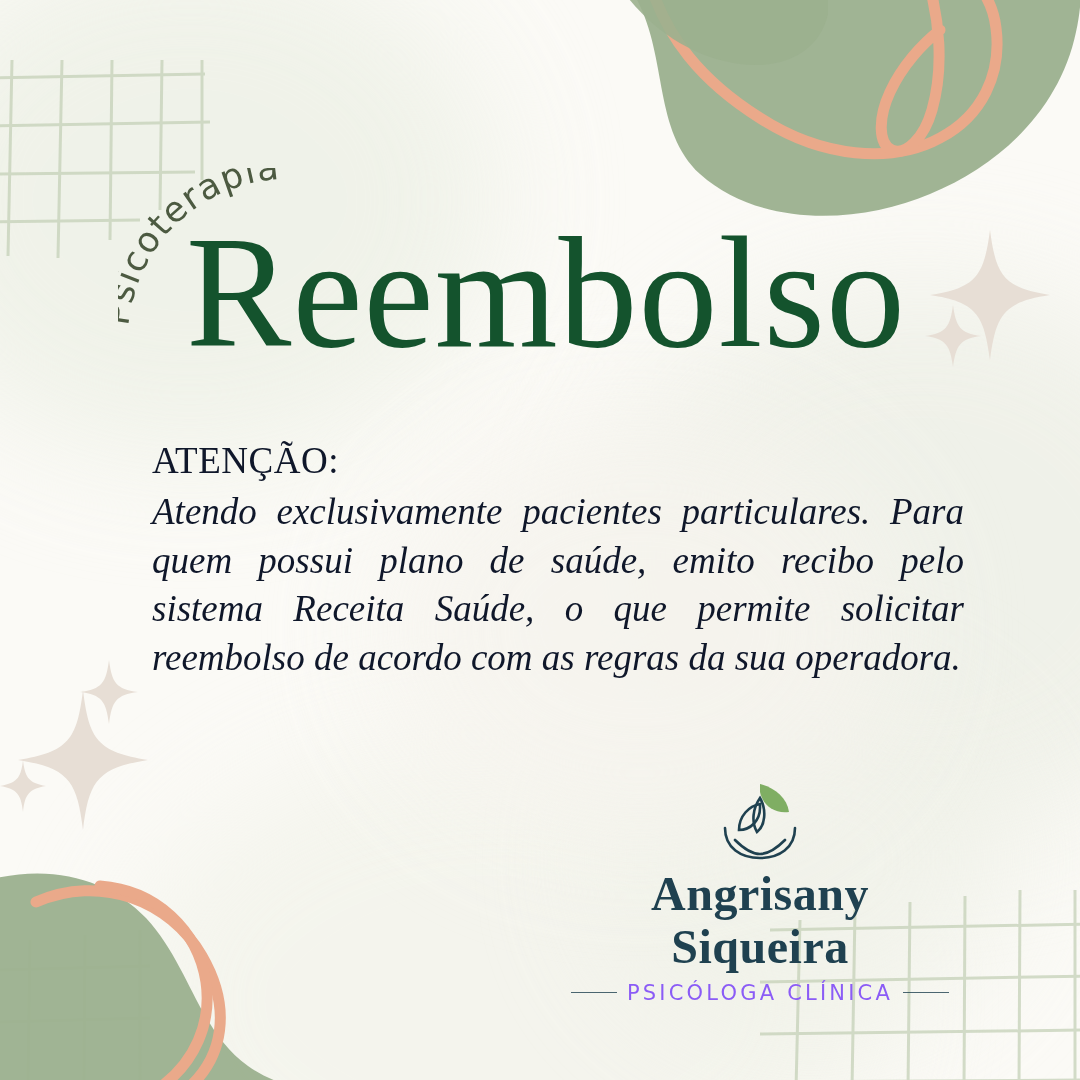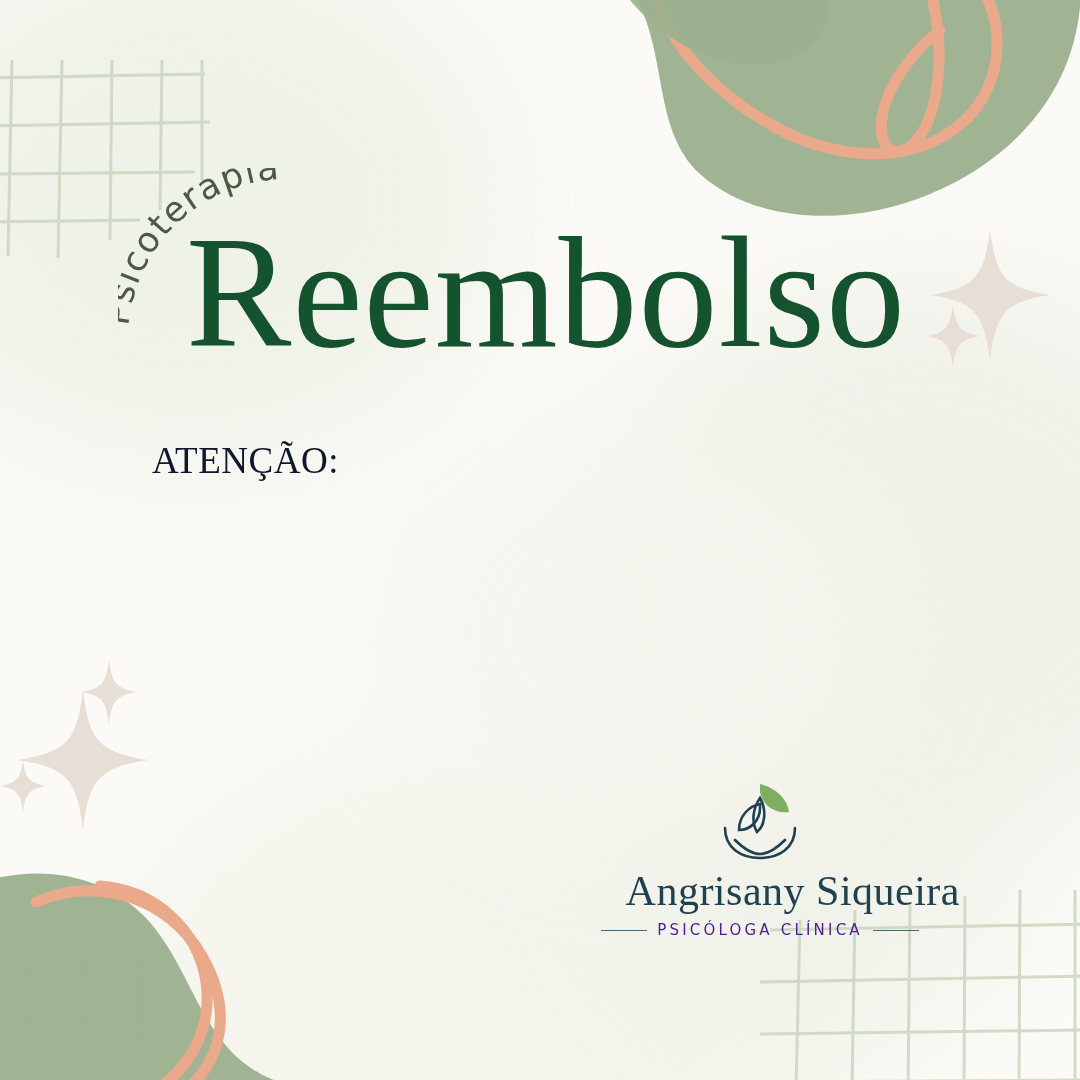--- a/index.html
+++ b/index.html
@@ -91,40 +91,39 @@
     position: absolute;
     left: 560px;
     top: 778px;
     width: 400px;
     text-align: center;
     color: #1f4150;
   }
   .logo-mark { display: block; margin: 0 auto 4px; }
   .logo-name {
     font-family: "Liberation Serif", serif;
-    font-size: 42px;
-    font-weight: 400;
+    font-size: 48px;
+    font-weight: 700;
     letter-spacing: .5px;
     color: #1f4150;
     line-height: 1.1;
-    text-align: right;
   }
   .logo-sub-wrap {
     display: flex;
     align-items: center;
     justify-content: center;
     gap: 10px;
     margin-top: 7px;
   }
   .logo-rule { height: 1px; width: 46px; background: #1f4150; opacity: .8; }
   .logo-sub {
     font-family: "DejaVu Sans", sans-serif;
-    font-size: 15px;
+    font-size: 21px;
     letter-spacing: 3.2px;
-    color: #4c1d95;
+    color: #8b5cf6;
   }
 </style>
 </head>
 <body>
 
 <div id="poster">
 
   <div class="wash wash-a"></div>
   <div class="wash wash-b"></div>
   <div class="wash wash-c"></div>
@@ -208,20 +207,21 @@
     </defs>
     <text>
       <textPath href="#arcPath" startOffset="4%">Psicoterapia</textPath>
     </text>
   </svg>
 
   <div class="title">Reembolso</div>
 
   <div class="copy">
     <span class="lead">ATENÇÃO:</span>
+    <span class="para">Atendo exclusivamente pacientes particulares. Para quem possui plano de saúde, emito recibo pelo sistema Receita Saúde, o que permite solicitar reembolso de acordo com as regras da sua operadora.</span>
   </div>
 
   <div class="logo">
     <svg class="logo-mark" width="110" height="86" viewBox="0 0 110 86">
       <path d="M55,6 C70,10 82,20 84,34 C70,36 58,28 55,14 Z" fill="#7fae63"></path>
       <path d="M55,20 C48,30 46,44 52,54 C60,48 62,32 55,20 Z" fill="none" stroke="#1f4150" stroke-width="2.6"></path>
       <path d="M55,26 C44,28 34,38 34,52 C46,52 55,42 55,30 Z" fill="none" stroke="#1f4150" stroke-width="2.6"></path>
       <path d="M20,50 C20,70 36,80 55,80 C74,80 90,70 90,50" fill="none" stroke="#1f4150" stroke-width="2.6" stroke-linecap="round"></path>
       <path d="M30,62 C40,72 48,76 55,76 C62,76 70,72 80,62" fill="none" stroke="#1f4150" stroke-width="2.6" stroke-linecap="round"></path>
     </svg>

